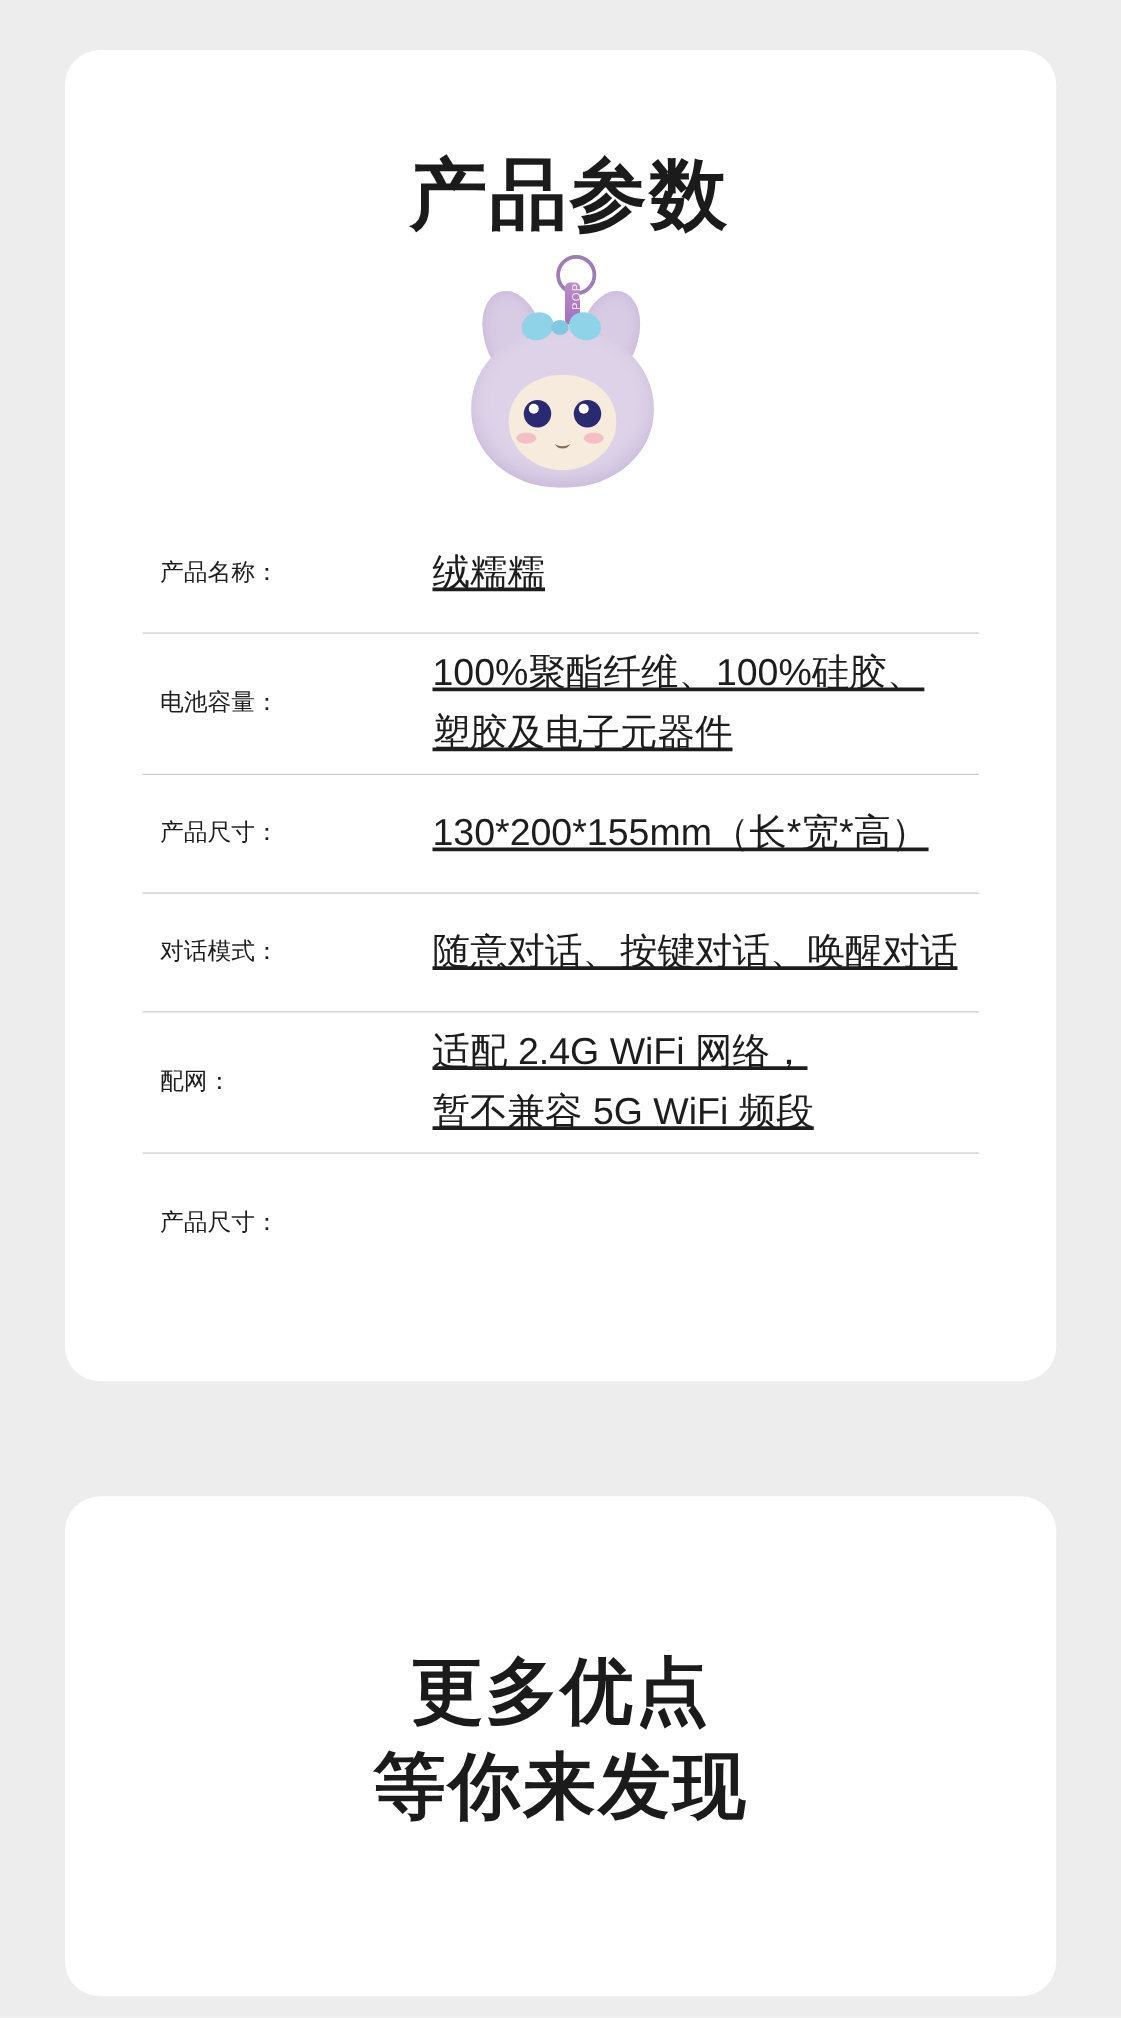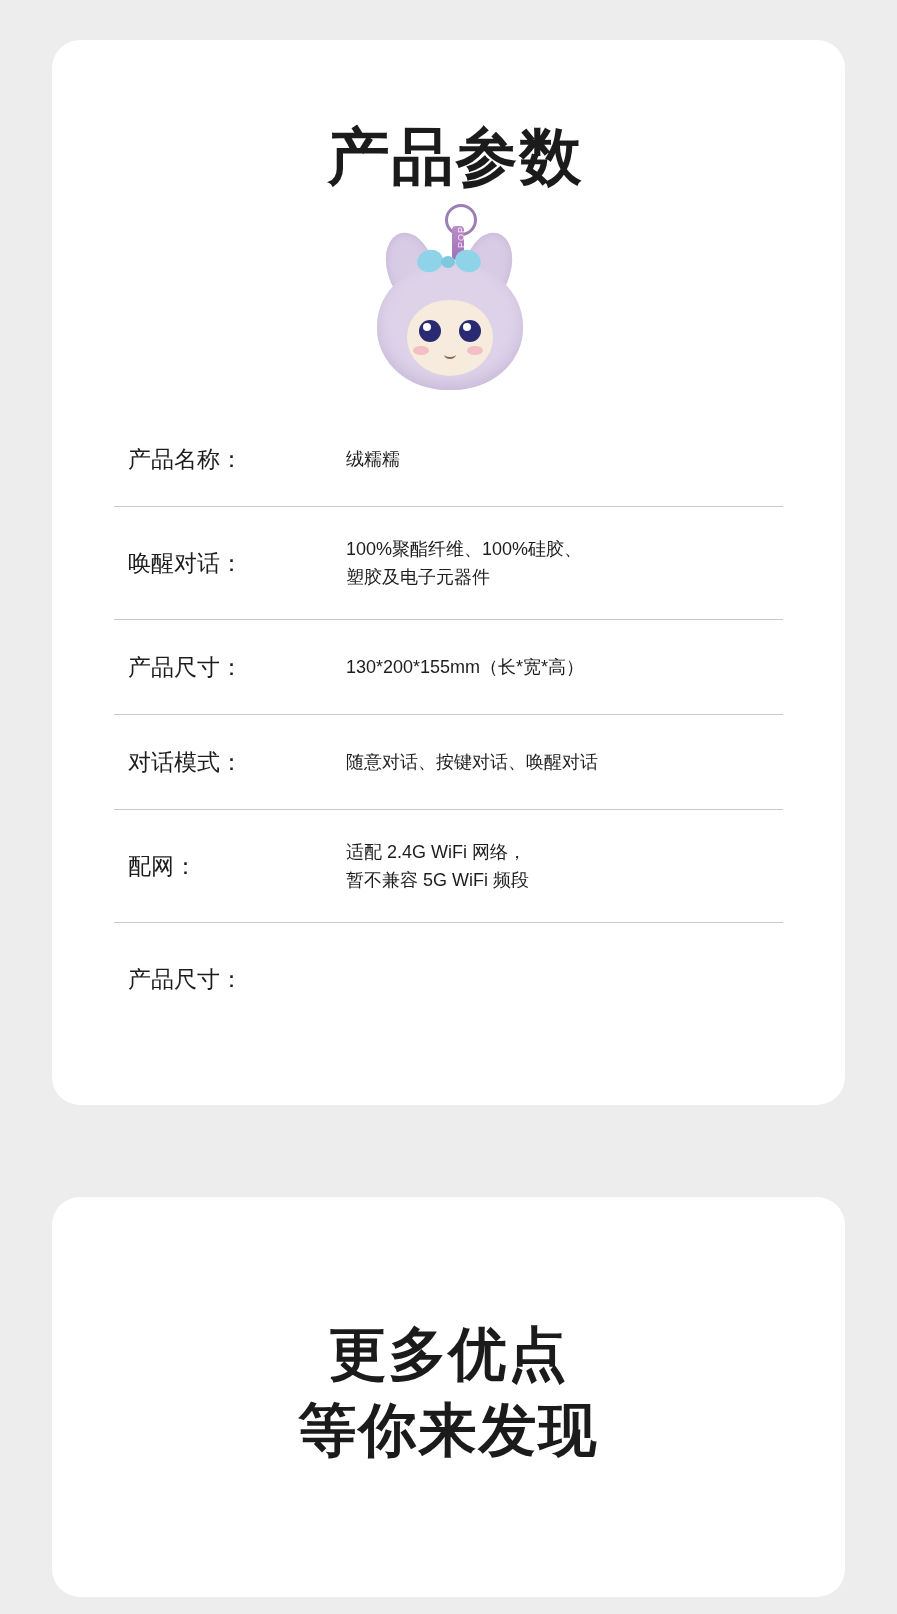--- a/index.html
+++ b/index.html
@@ -164,32 +164,33 @@
     display: flex;
     align-items: center;
     border-bottom: 1px solid #c9c9c9;
     min-height: 78px;
     padding: 8px 0;
   }
   .spec-row:last-child { border-bottom: none; }
   .spec-label {
     width: 232px;
     flex: 0 0 232px;
-    font-size: 23px;
+    font-size: 19px;
     color: #1d1d1d;
     padding-left: 14px;
     box-sizing: border-box;
     line-height: 1.5;
   }
   .spec-value {
     flex: 1;
-    font-size: 18px;
+    font-size: 30px;
     color: #1d1d1d;
     line-height: 1.6;
     white-space: pre-line;
+    text-decoration: underline;
   }
   .row-tall { min-height: 96px; }
 
   .card-more {
     margin-top: 92px;
     padding: 70px 0 80px 0;
     text-align: center;
   }
   .more-title {
     font-size: 58px;
@@ -234,21 +235,21 @@
     </div>
 
     <div class="spec-table">
 
       <div class="spec-row">
         <div class="spec-label">产品名称：</div>
         <div class="spec-value">绒糯糯</div>
       </div>
 
       <div class="spec-row row-tall">
-        <div class="spec-label">唤醒对话：</div>
+        <div class="spec-label">电池容量：</div>
         <div class="spec-value">100%聚酯纤维、100%硅胶、
 塑胶及电子元器件</div>
       </div>
 
       <div class="spec-row">
         <div class="spec-label">产品尺寸：</div>
         <div class="spec-value">130*200*155mm（长*宽*高）</div>
       </div>
 
 

